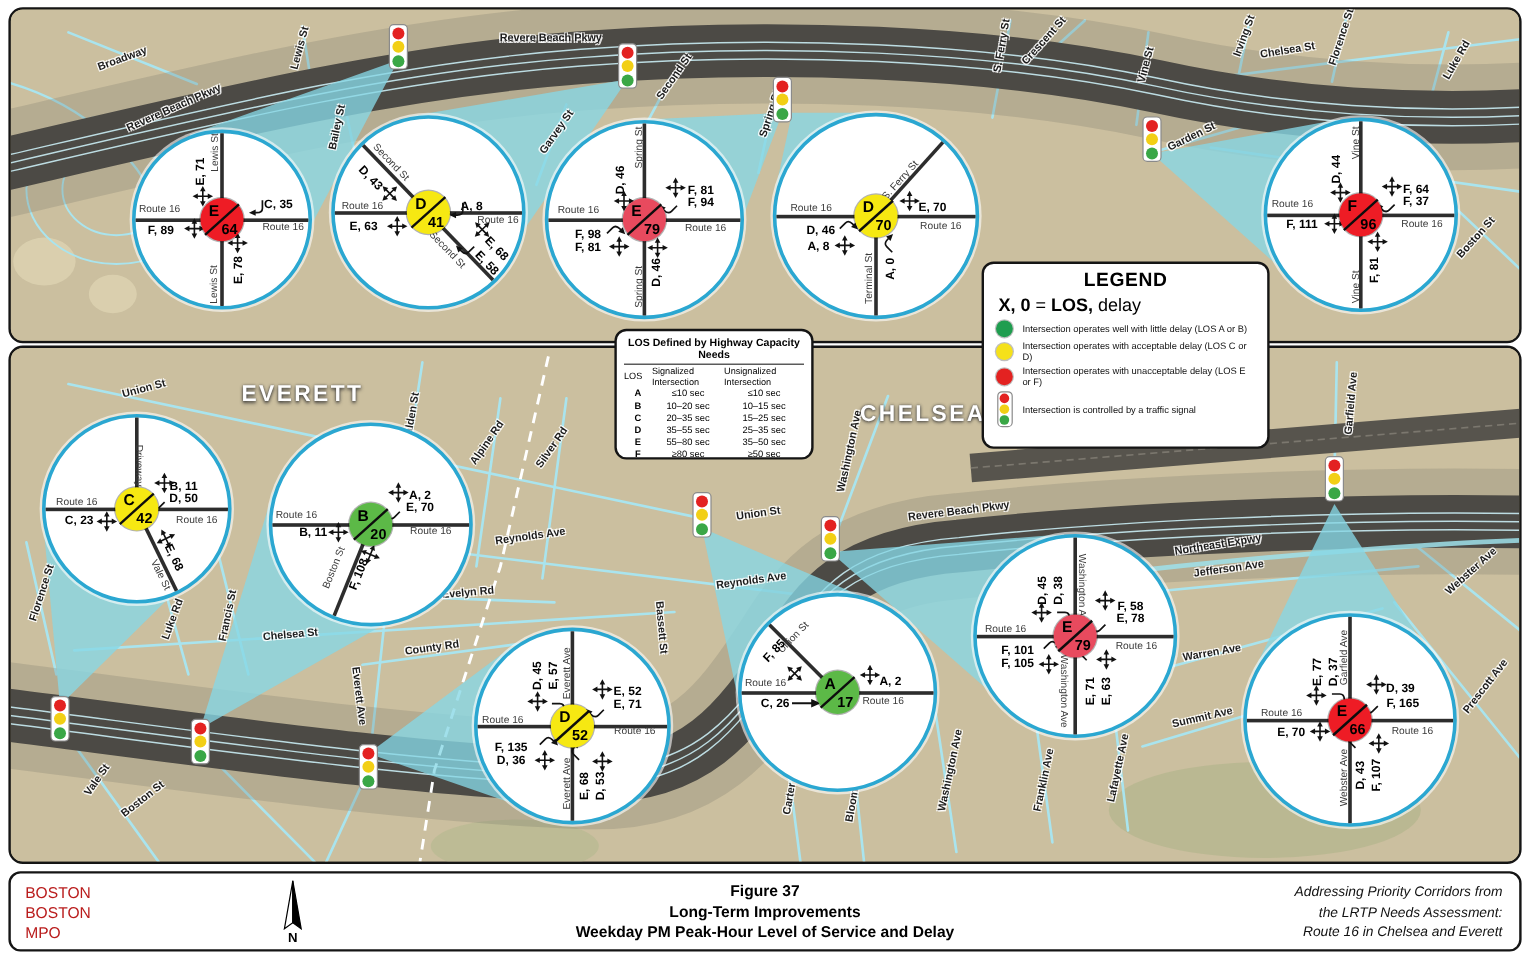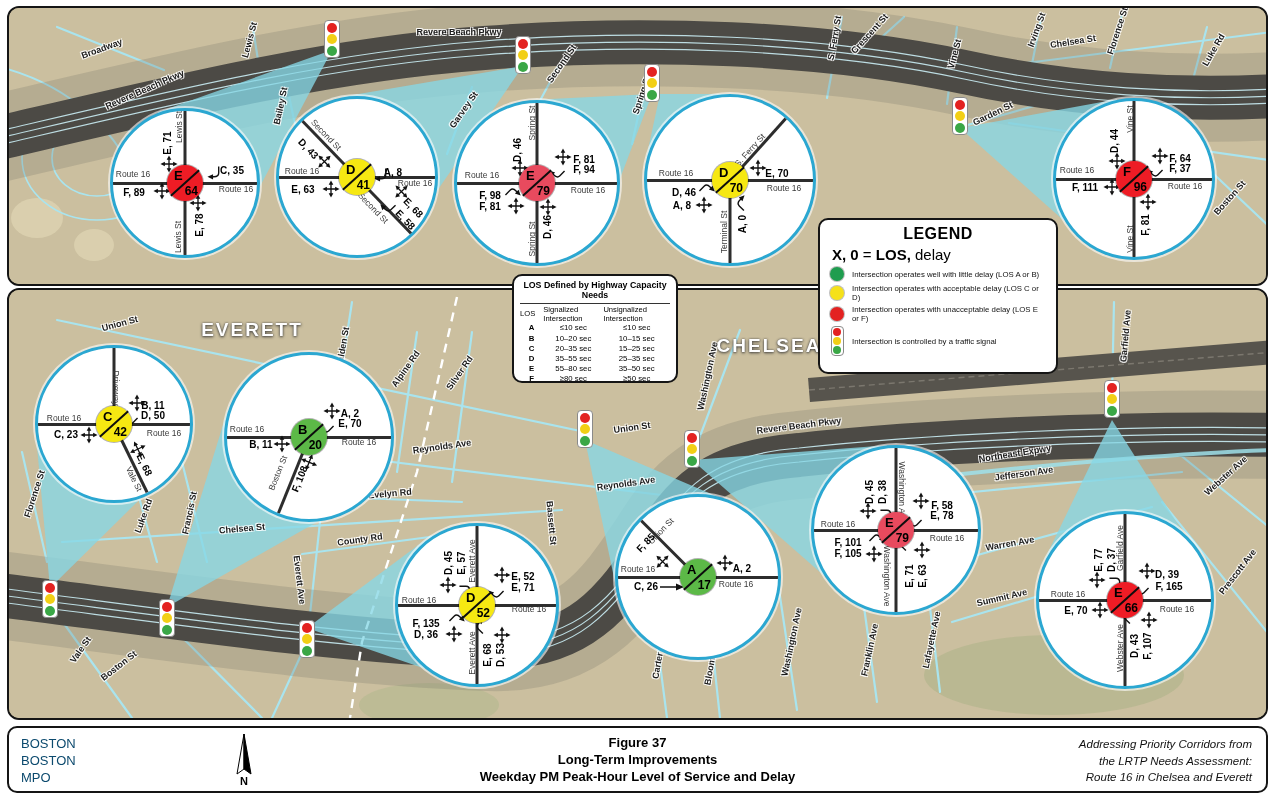--- a/index.html
+++ b/index.html
@@ -55,21 +55,21 @@
 
   #lostable{left:512px;top:274px;width:166px;height:109px;padding:4px 6px;}
   #lostable .ttitle{font-size:8.8px;font-weight:700;text-align:center;
                     border-bottom:1px solid #333;padding-bottom:3px;}
   #lostable table{width:100%;border-collapse:collapse;margin-top:2px;}
   #lostable th{font-size:7.6px;font-weight:400;text-align:left;padding:0;line-height:1.15;}
   #lostable td{font-size:7.8px;text-align:center;padding:0;line-height:1.3;}
   #lostable td.los{font-weight:700;}
 
   #banner{left:7px;top:726px;width:1261px;height:67px;}
-  #banner .org{position:absolute;left:12px;top:7px;font-size:13px;line-height:17px;color:#0c4a6e;}
+  #banner .org{position:absolute;left:12px;top:7px;font-size:13px;line-height:17px;color:#b91c1c;}
   #banner .narrow{position:absolute;left:222px;top:5px;width:26px;height:56px;text-align:center;}
   #banner .ntext{font-size:11px;font-weight:700;margin-top:-4px;}
   #banner .ftitle{position:absolute;left:0;right:0;top:6px;text-align:center;
                   font-size:13px;font-weight:700;line-height:17px;color:#000;}
   #banner .fright{position:absolute;right:14px;top:8px;text-align:right;font-style:italic;
                   font-size:11.5px;line-height:16.5px;color:#111;}
 </style>
 </head>
 <body>
 

